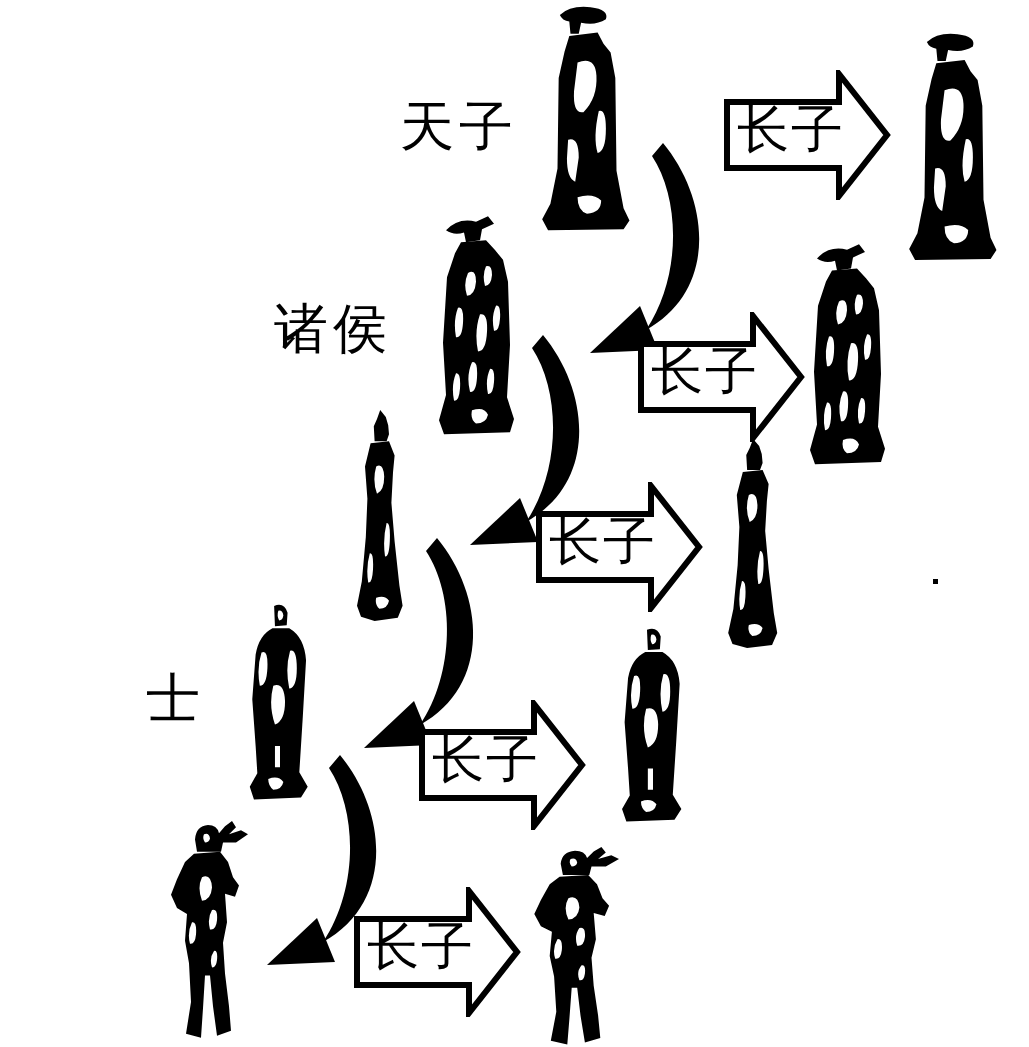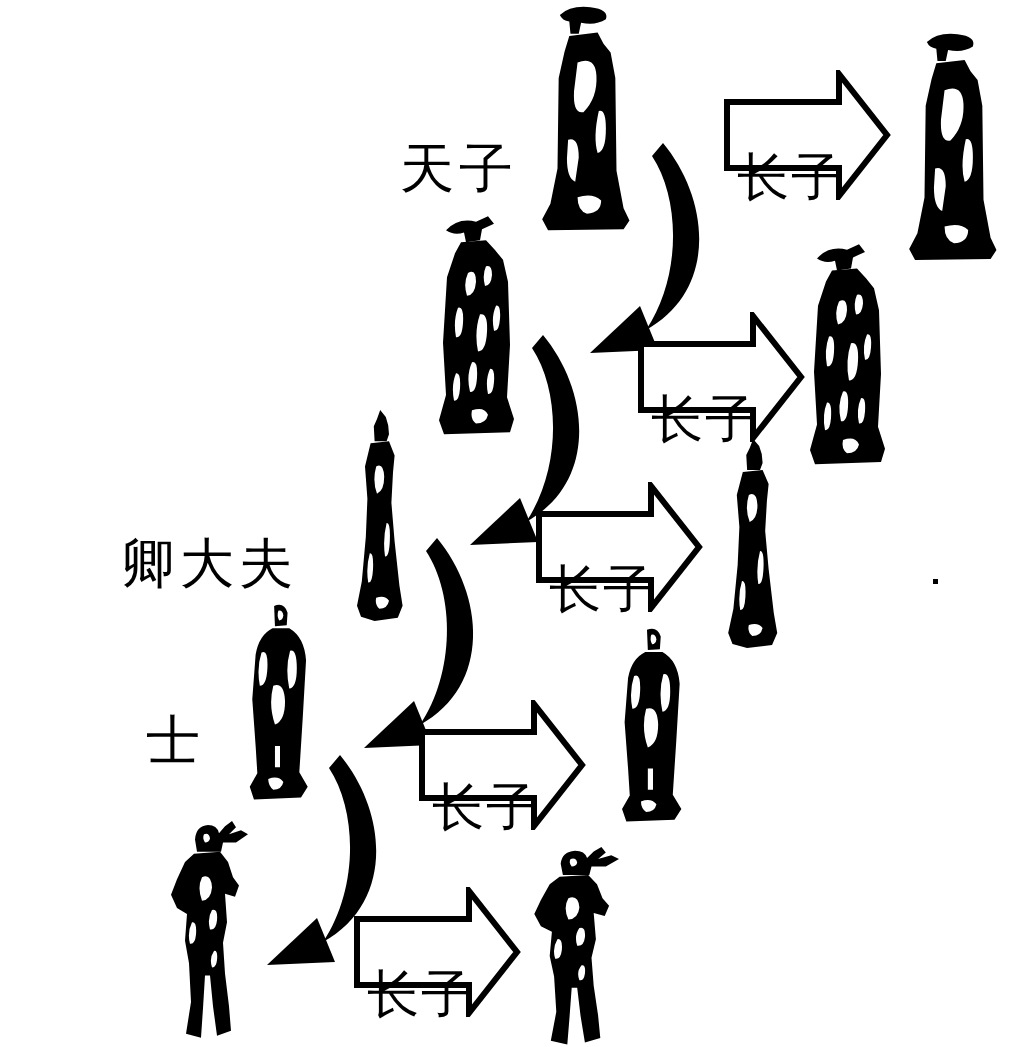--- a/index.html
+++ b/index.html
@@ -3,27 +3,26 @@
 <meta charset="utf-8">
 <style>
   html,body{margin:0;padding:0;background:#ffffff;}
   .canvas{
     position:relative;width:1029px;height:1047px;background:#ffffff;
     overflow:hidden;font-family:"Liberation Serif","DejaVu Serif",serif;color:#000;
   }
   .placed{position:absolute;display:block;}
   .rank-label{
     position:absolute;font-size:54px;line-height:1.0;letter-spacing:5px;
-    color:#000;white-space:nowrap;font-family:"Liberation Serif","DejaVu Serif",serif;margin-top:42px;
+    color:#000;white-space:nowrap;font-family:"Liberation Serif","DejaVu Serif",serif;
   }
   .arrow-label{
     position:absolute;width:124px;text-align:center;font-size:52px;line-height:1.0;
     letter-spacing:2px;color:#000;white-space:nowrap;
     font-family:"Liberation Serif","DejaVu Serif",serif;
-    margin-top:48px;
   }
   .speck{position:absolute;background:#000;}
   .defs{position:absolute;width:0;height:0;overflow:hidden;}
 </style>
 </head>
 <body>
 
 <div class="canvas">
 
   <svg class="defs" aria-hidden="true">
@@ -93,35 +92,35 @@
       <use href="#block-arrow"></use>
     </svg>
   <div class="arrow-label" style="left:729px;top:104px">长子</div>
   <svg class="placed" style="left:895px;top:32px;width:118px;height:246px" viewBox="0 0 100 220" preserveAspectRatio="none">
       <use href="#fig-emperor"></use>
     </svg>
   <svg class="placed" style="left:578px;top:138px;width:140px;height:240px" viewBox="0 0 140 240" preserveAspectRatio="none">
       <use href="#swoosh"></use>
     </svg>
 
+  <div class="rank-label" style="left:274px;top:302px">诸侯</div>
   <svg class="placed" style="left:430px;top:214px;width:100px;height:240px" viewBox="0 0 100 220" preserveAspectRatio="none">
       <use href="#fig-lord"></use>
     </svg>
   <svg class="placed" style="left:637px;top:312px;width:170px;height:130px" viewBox="0 0 170 130" preserveAspectRatio="none">
       <use href="#block-arrow"></use>
     </svg>
   <div class="arrow-label" style="left:643px;top:346px">长子</div>
   <svg class="placed" style="left:801px;top:242px;width:100px;height:242px" viewBox="0 0 100 220" preserveAspectRatio="none">
       <use href="#fig-lord"></use>
     </svg>
   <svg class="placed" style="left:458px;top:330px;width:140px;height:240px" viewBox="0 0 140 240" preserveAspectRatio="none">
       <use href="#swoosh"></use>
     </svg>
 
-  <div class="rank-label" style="left:121px;top:495px">卿大夫</div>
   <svg class="placed" style="left:341px;top:410px;width:80px;height:222px" viewBox="0 0 100 220" preserveAspectRatio="none">
       <use href="#fig-minister"></use>
     </svg>
   <svg class="placed" style="left:535px;top:482px;width:170px;height:130px" viewBox="0 0 170 130" preserveAspectRatio="none">
       <use href="#block-arrow"></use>
     </svg>
   <div class="arrow-label" style="left:541px;top:516px">长子</div>
   <svg class="placed" style="left:711px;top:439px;width:86px;height:220px" viewBox="0 0 100 220" preserveAspectRatio="none">
       <use href="#fig-minister"></use>
     </svg>

